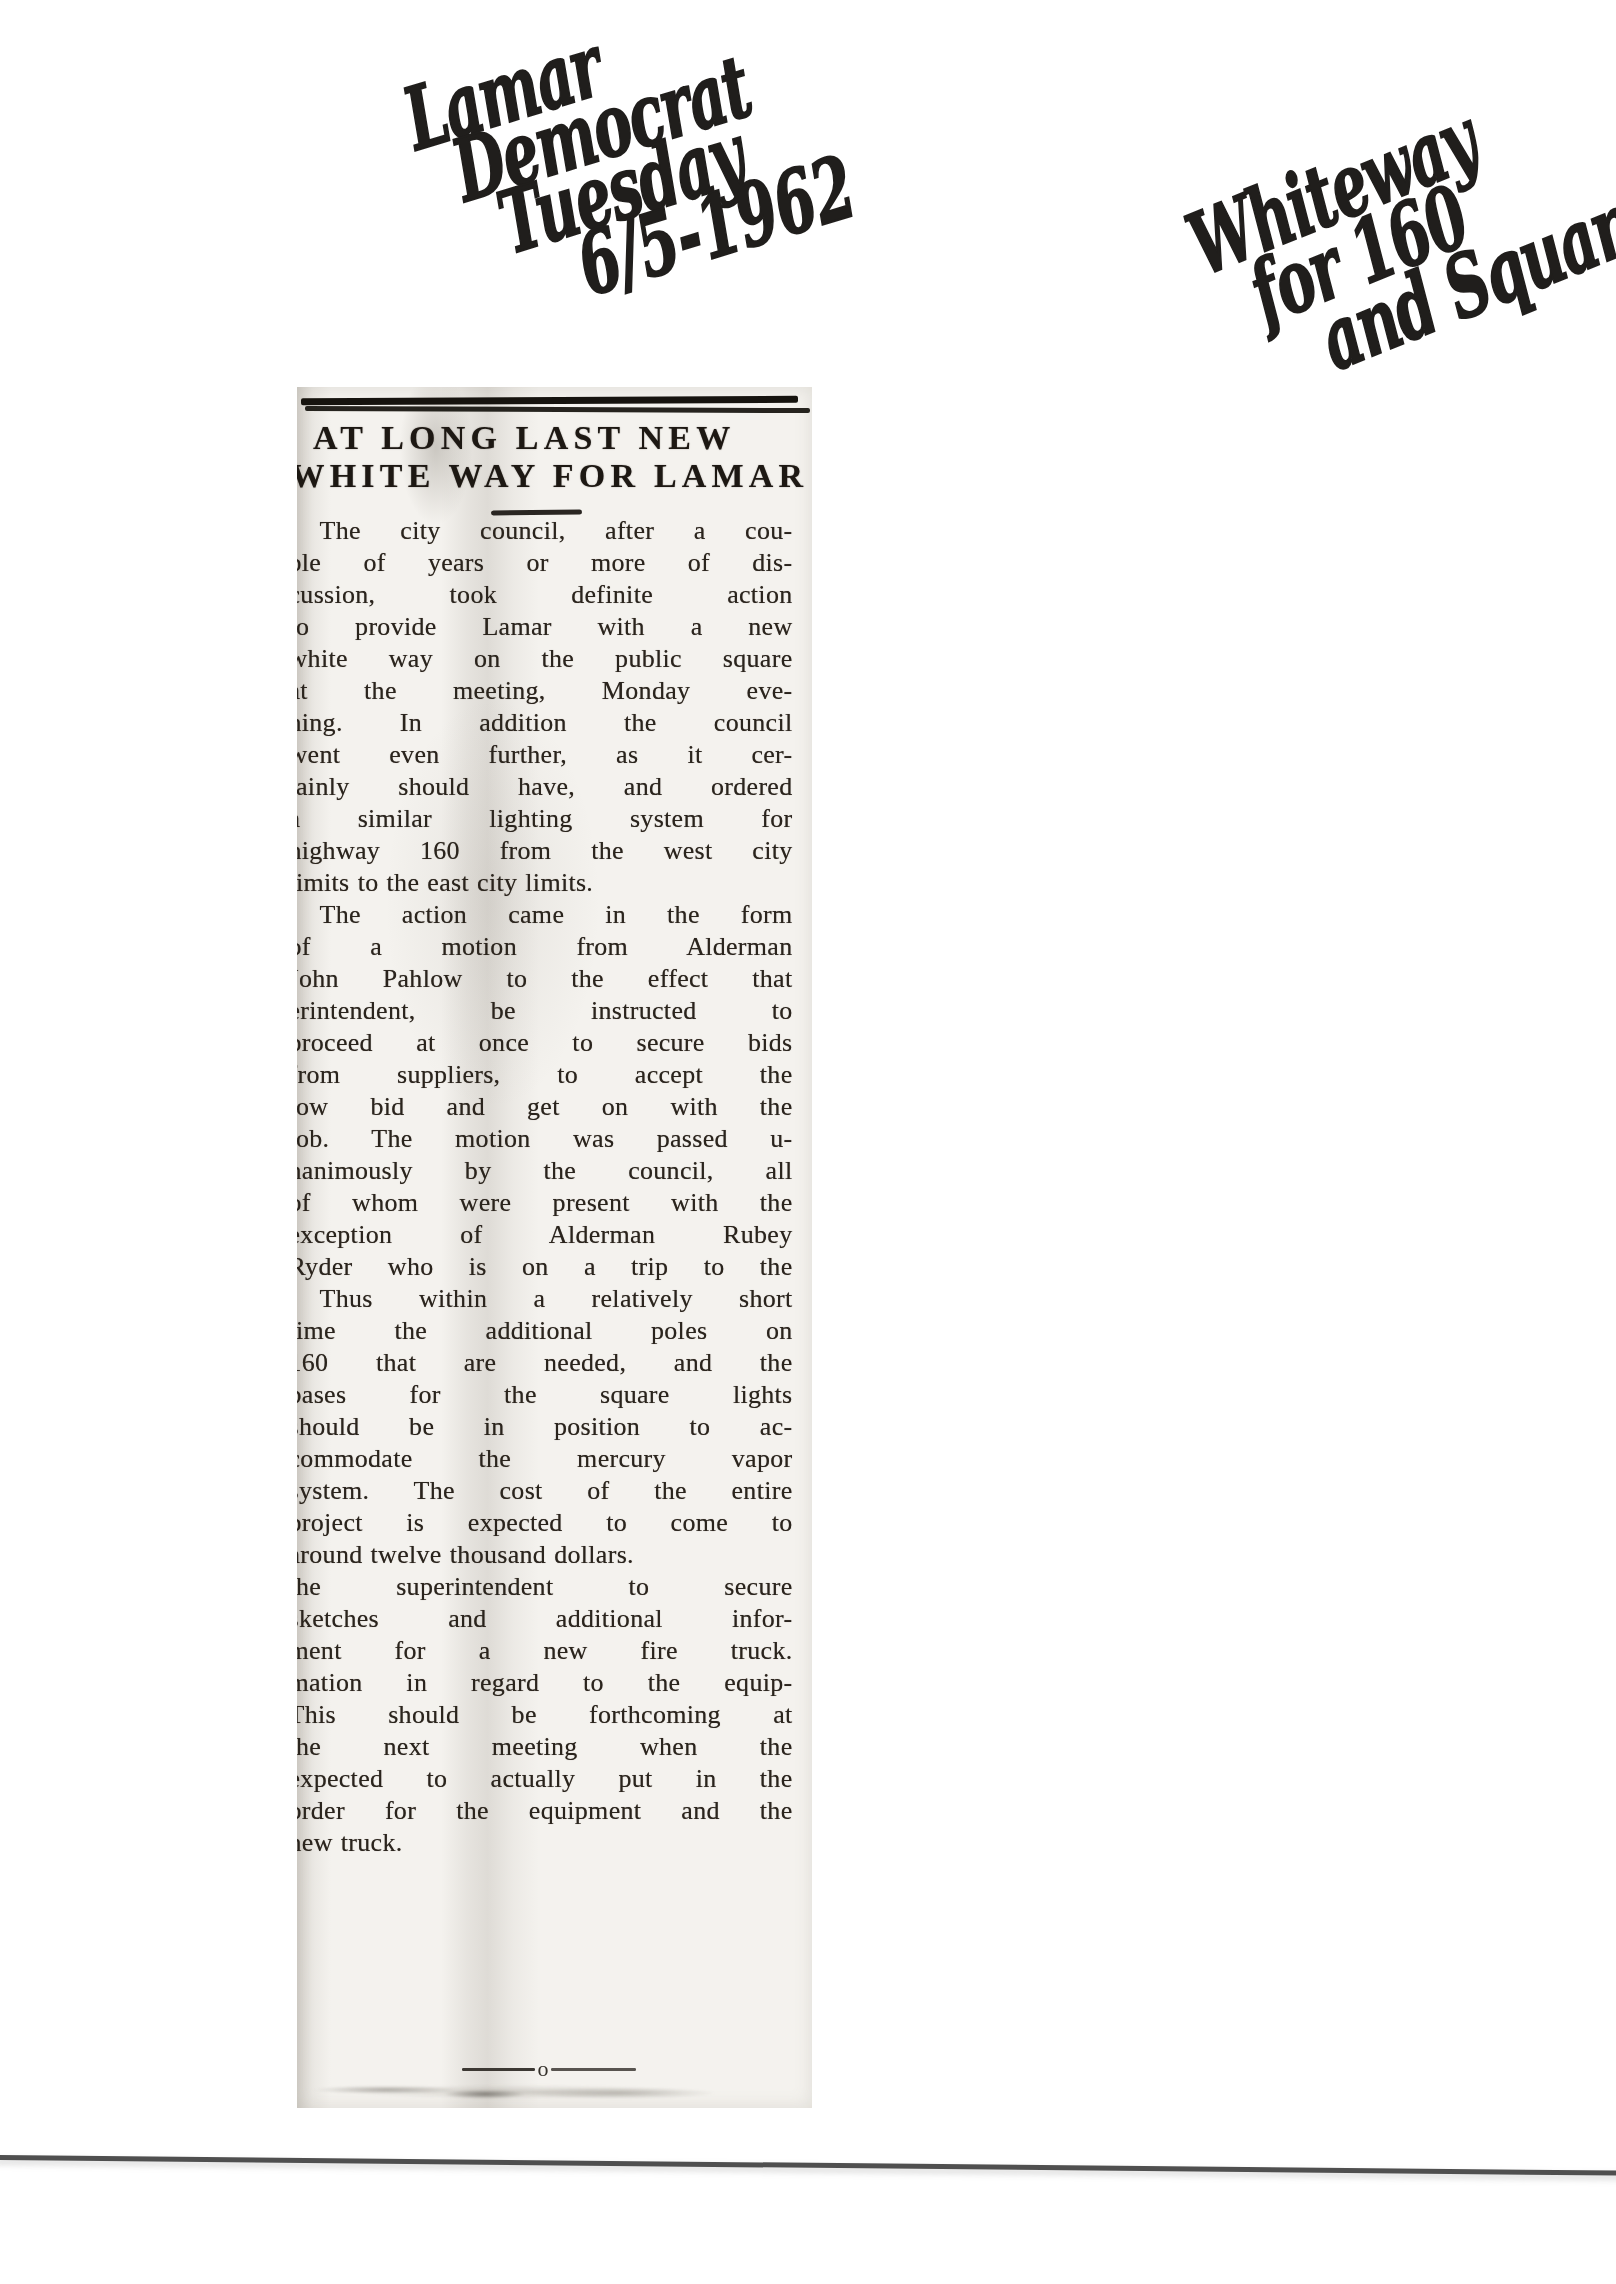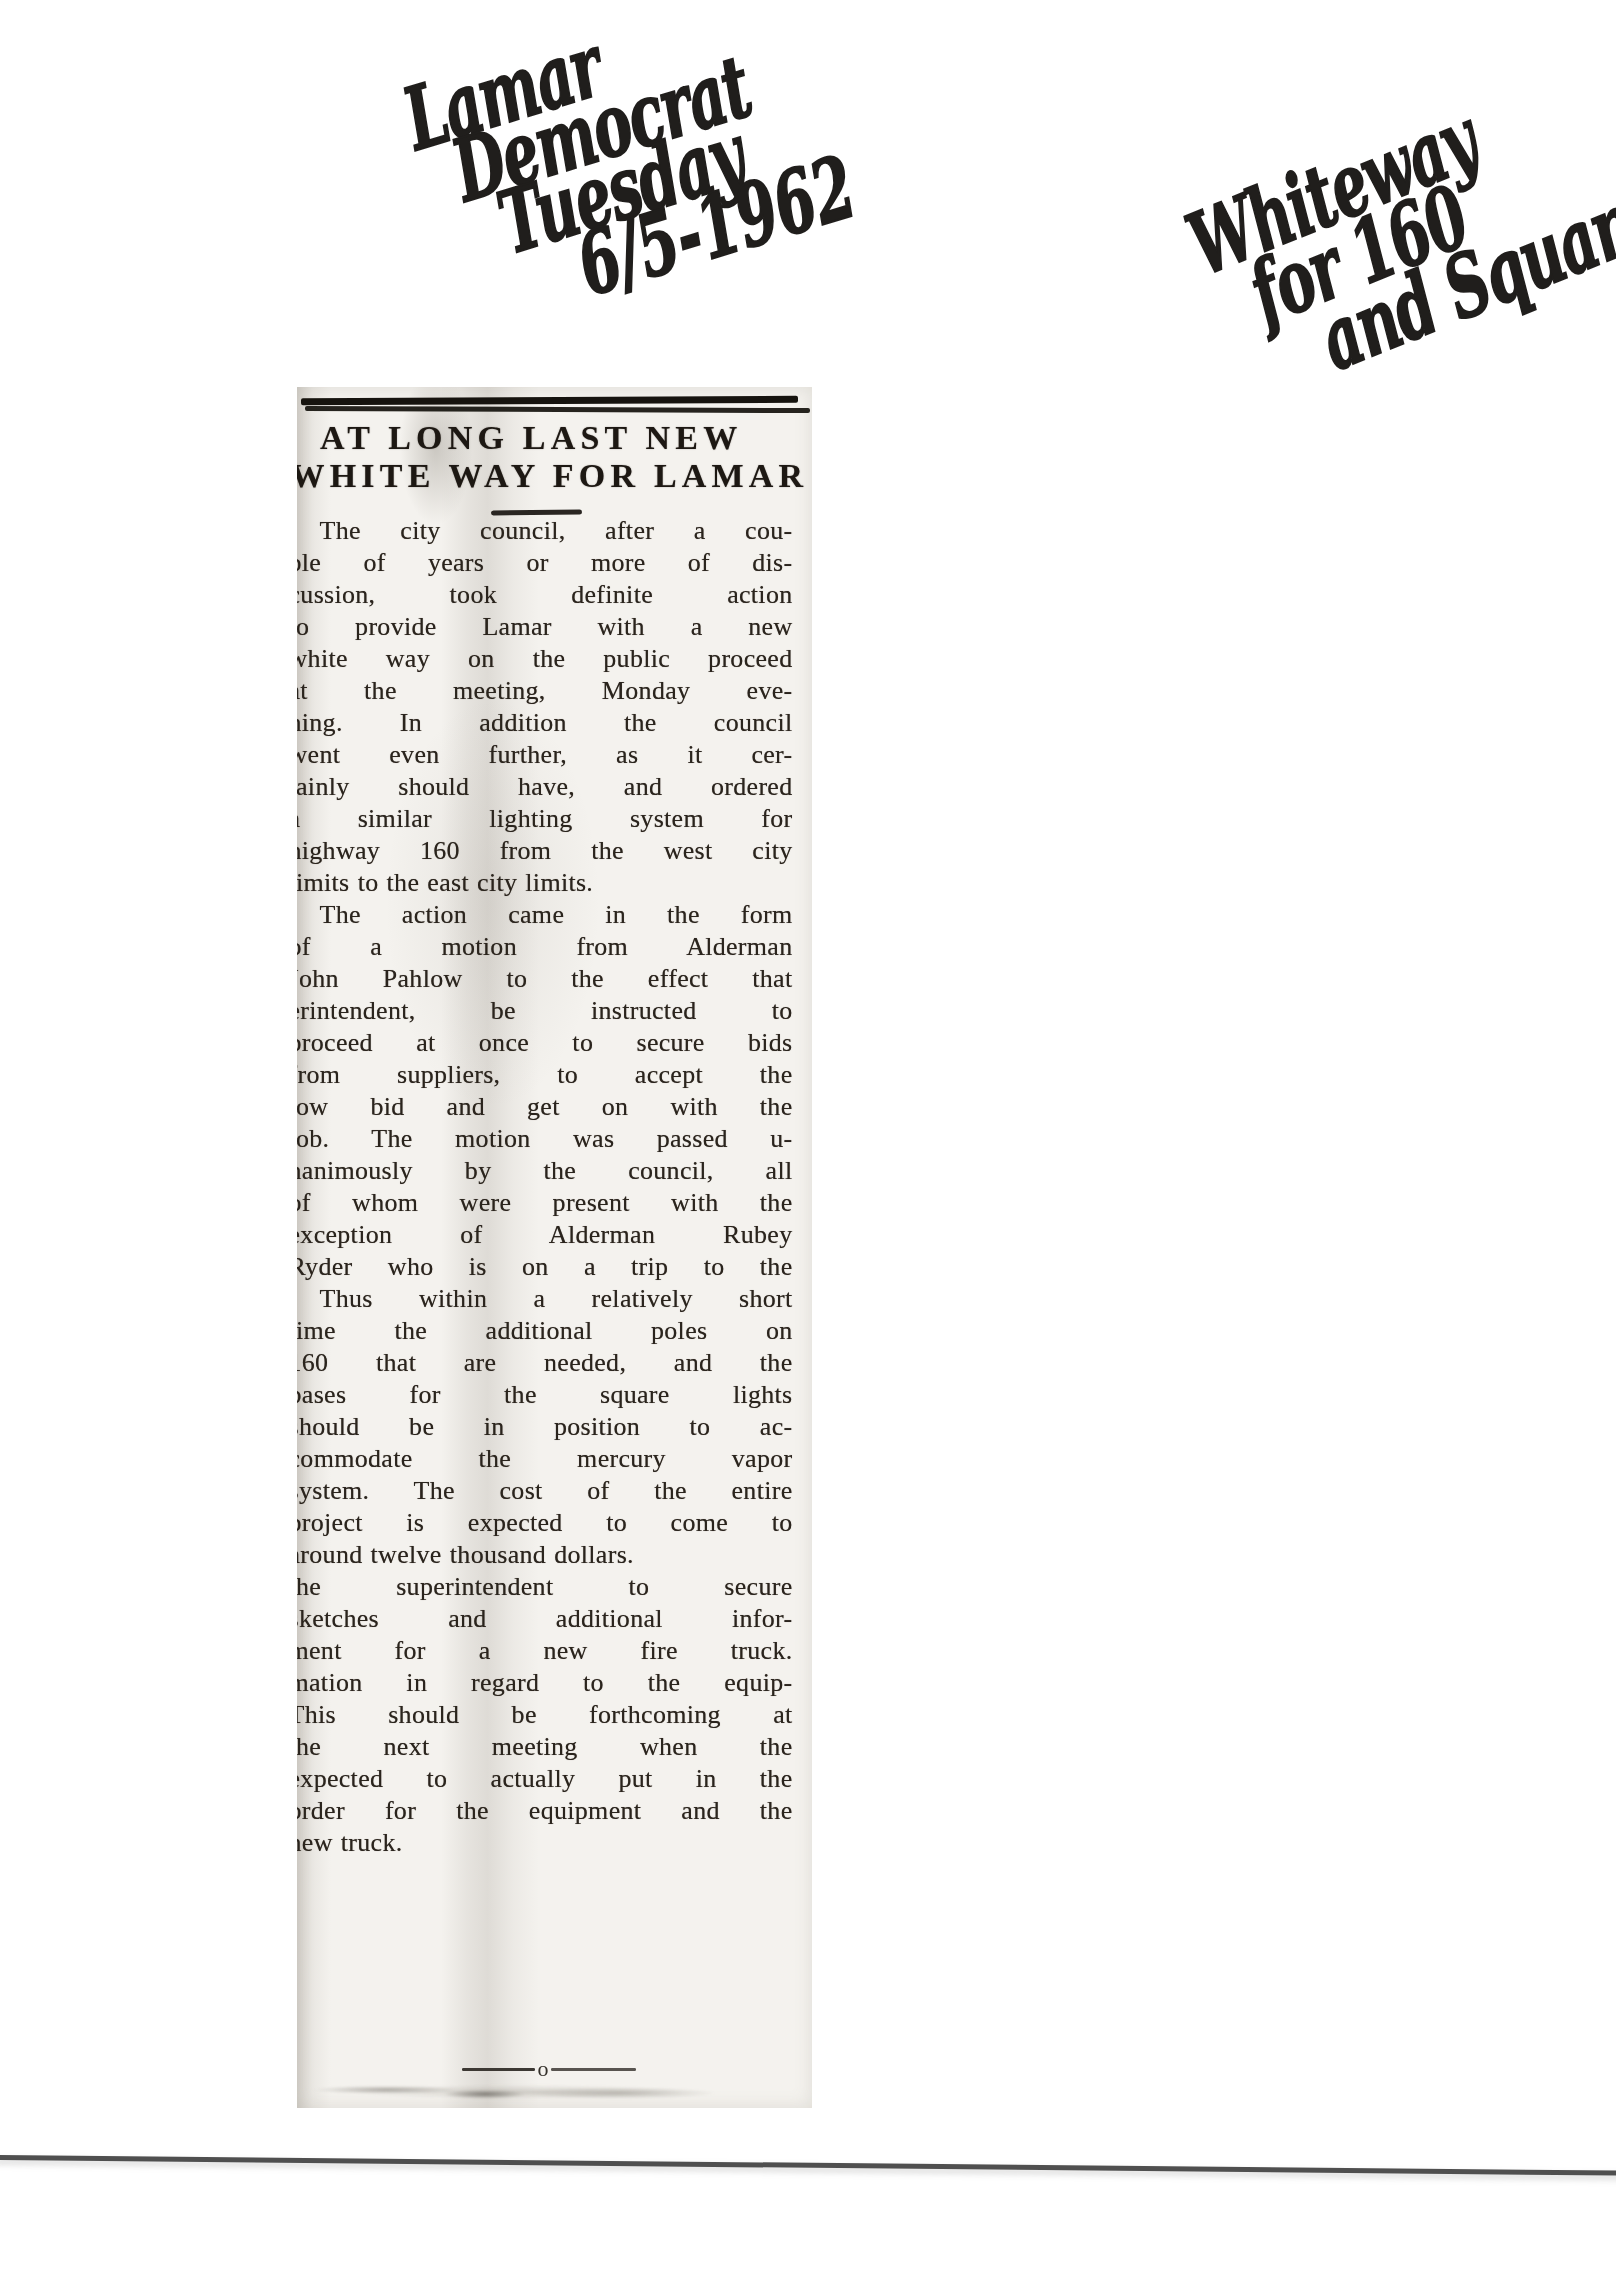--- a/index.html
+++ b/index.html
@@ -79,21 +79,21 @@
     position:absolute;
     left:0; top:32px; width:521px;
     font-weight:bold;
     font-size:34px;
     line-height:38px;
     letter-spacing:5.2px;
     color:var(--headline-ink);
     white-space:nowrap;
     text-shadow:0 0 1.3px rgba(30,22,15,0.45);
   }
-  #headline .hl-1{ margin-left:23px; }
+  #headline .hl-1{ margin-left:16px; }
   #headline .hl-2{ margin-left:-6.5px; }
 
   #headline-divider{
     position:absolute;
     left:194px; top:123px;
     width:91px; height:5.2px;
     background:#2a2622;
     border-radius:2.6px;
     transform:rotate(-0.5deg);
   }
@@ -184,21 +184,21 @@
     </div>
 
     <div id="headline-divider"></div>
 
     <div id="article-body">
         <div class="para">
           <div class="line first">The city council, after a cou-</div>
           <div class="line">ple of years or more of dis-</div>
           <div class="line">cussion, took definite action</div>
           <div class="line">to provide Lamar with a new</div>
-          <div class="line">white way on the public proceed</div>
+          <div class="line">white way on the public square</div>
           <div class="line">at the meeting, Monday eve-</div>
           <div class="line">ning. In addition the council</div>
           <div class="line">went even further, as it cer-</div>
           <div class="line">tainly should have, and ordered</div>
           <div class="line">a similar lighting system for</div>
           <div class="line">highway 160 from the west city</div>
           <div class="line last">limits to the east city limits.</div>
         </div>
         <div class="para">
           <div class="line first">The action came in the form</div>

